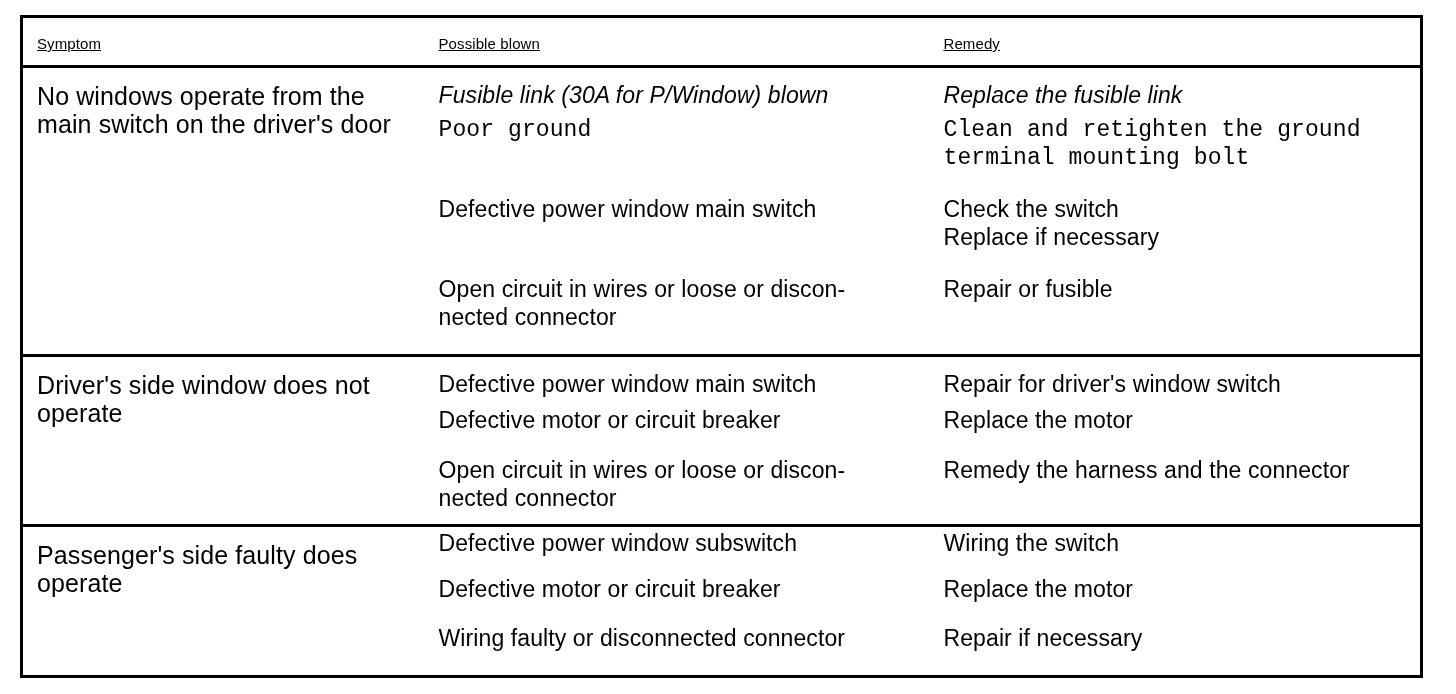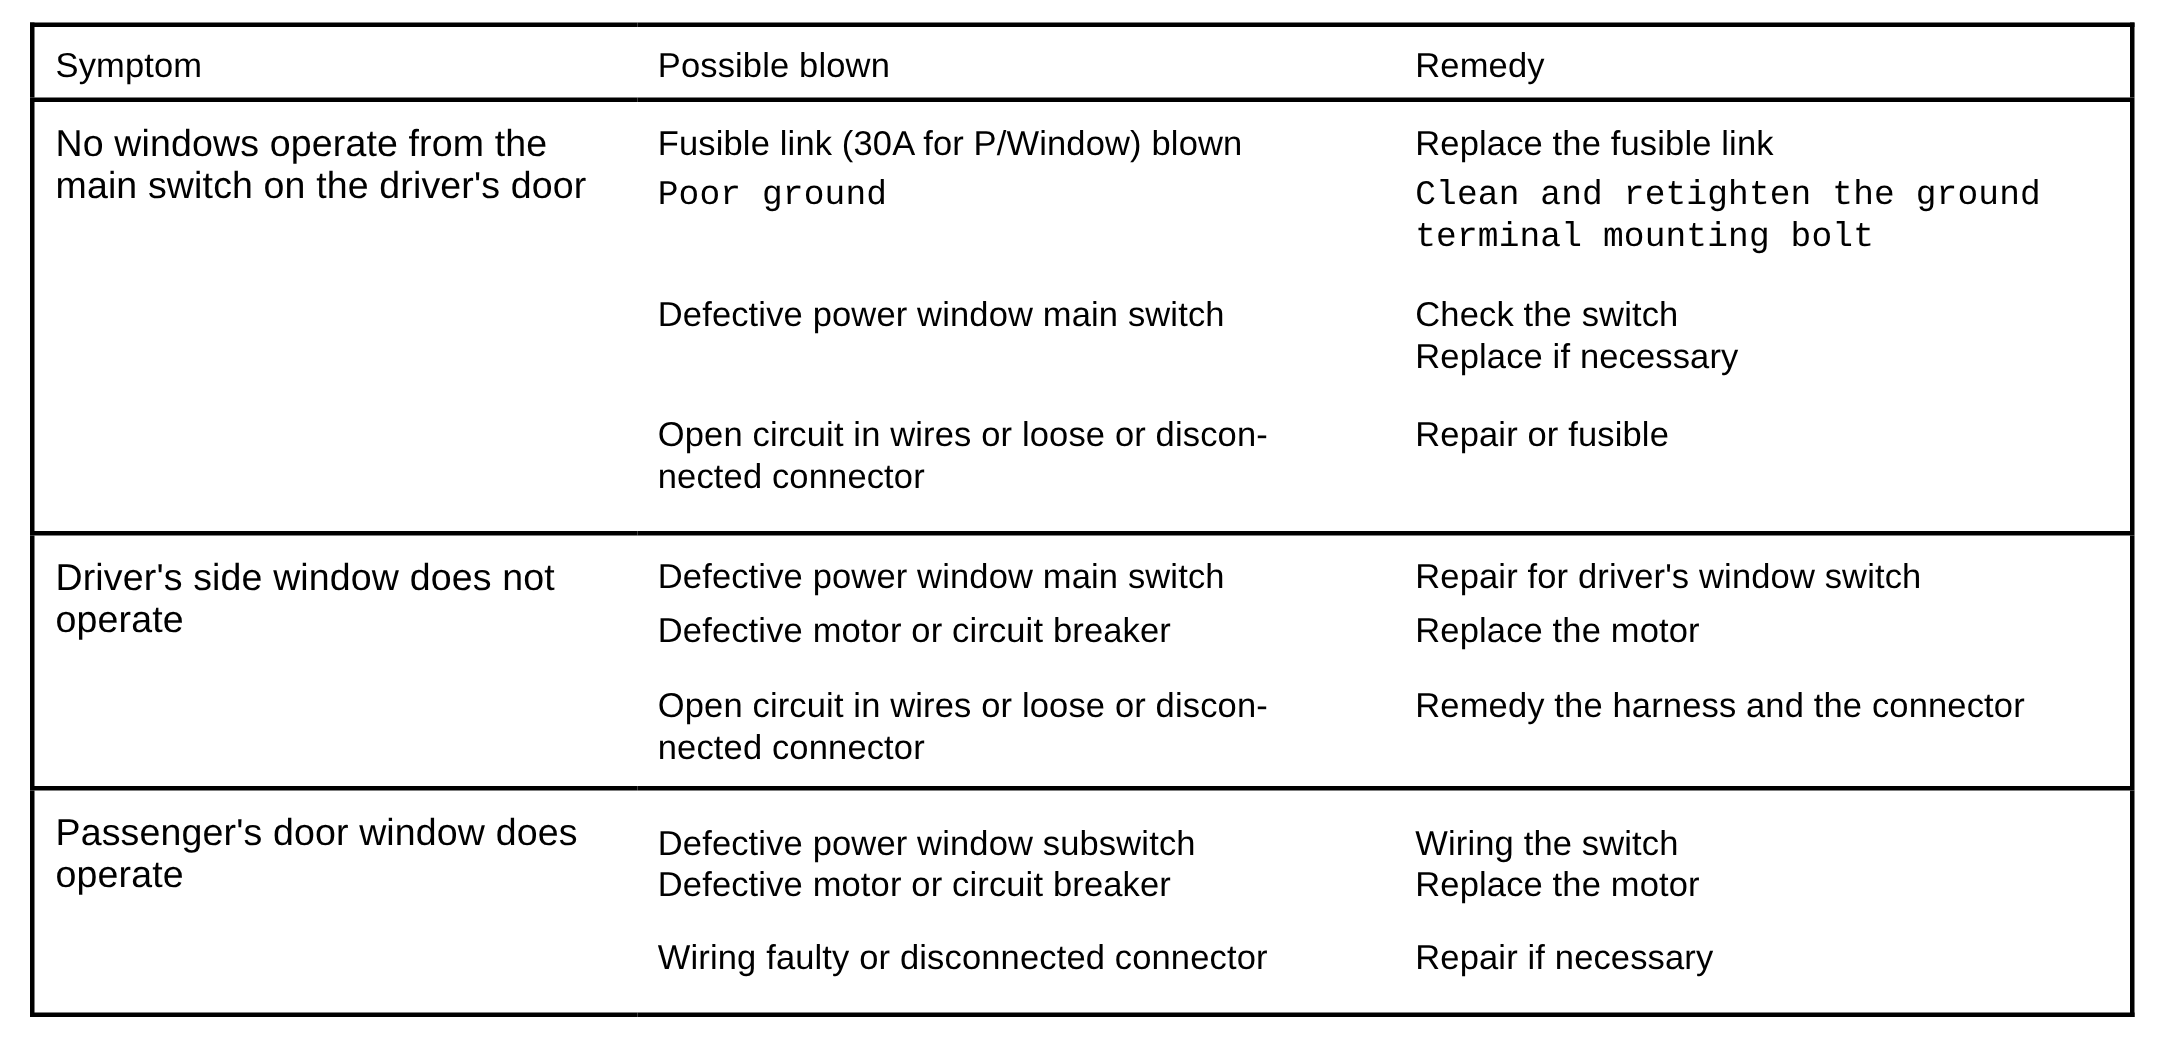--- a/index.html
+++ b/index.html
@@ -50,25 +50,26 @@
   .cell-symptom { border-right: 3px solid #000000; }
   .cell-cause   { border-right: 3px solid #000000; }
 
   
   .header-row th {
     height: 47px;
     border-bottom: 3px solid #000000;
   }
   .header-label {
     display: block;
-    font-size: 23px;
+    font-size: 15px;
     line-height: 23px;
     padding: 14px 0 0 14px;
     letter-spacing: 0.1px;
     white-space: nowrap;
+    text-decoration: underline;
   }
 
   
   .body-row > td {
     border-bottom: 3px solid #000000;
   }
   .body-row.last-row > td {
     border-bottom: 0;
   }
 
@@ -87,30 +88,30 @@
   }
   .entry-item {
     font-size: 23px;
     line-height: 28px;
     letter-spacing: 0.1px;
     padding: 0 14px 0 14px;
     box-sizing: border-box;
   }
 
   
-  .row-1 .entry-item.e0 { height: 48px;  padding-top: 13px; }
+  .row-1 .entry-item.e0 { height: 48px;  padding-top: 13px; font-style: italic; }
   .row-1 .entry-item.e1 { height: 79px;  padding-top: 0; font-family: Liberation Mono, monospace; }
   .row-1 .entry-item.e2 { height: 80px;  padding-top: 0; }
   .row-1 .entry-item.e3 { height: 70px;  padding-top: 0; }
 
   .row-2 .entry-item.e0 { height: 49px;  padding-top: 13px; }
   .row-2 .entry-item.e1 { height: 50px;  padding-top: 0; }
   .row-2 .entry-item.e2 { height: 62px;  padding-top: 0; }
 
-  .row-3 .entry-item.e0 { height: 48px;  padding-top: 21px; }
+  .row-3 .entry-item.e0 { height: 48px;  padding-top: 2px; }
   .row-3 .entry-item.e1 { height: 49px;  padding-top: 0; }
   .row-3 .entry-item.e2 { height: 46px;  padding-top: 0; }
 
   .entry-line {
     display: block;
     white-space: pre-wrap;
   }
 </style>
 </head>
 <body>
@@ -208,21 +209,21 @@
             </li>
             <li class="entry-item e2">
               <span class="entry-line">Remedy the harness and the connector</span>
             </li>
           </ul>
         </td>
       </tr>
 
       <tr class="body-row row-3 last-row">
         <td class="cell-symptom">
-          <span class="symptom-text">Passenger's door window does operate</span>
+          <span class="symptom-text">Passenger's side faulty does operate</span>
         </td>
         <td class="cell-cause">
           <ul class="entry-list">
             <li class="entry-item e0">
               <span class="entry-line">Defective power window subswitch</span>
             </li>
             <li class="entry-item e1">
               <span class="entry-line">Defective motor or circuit breaker</span>
             </li>
             <li class="entry-item e2">

